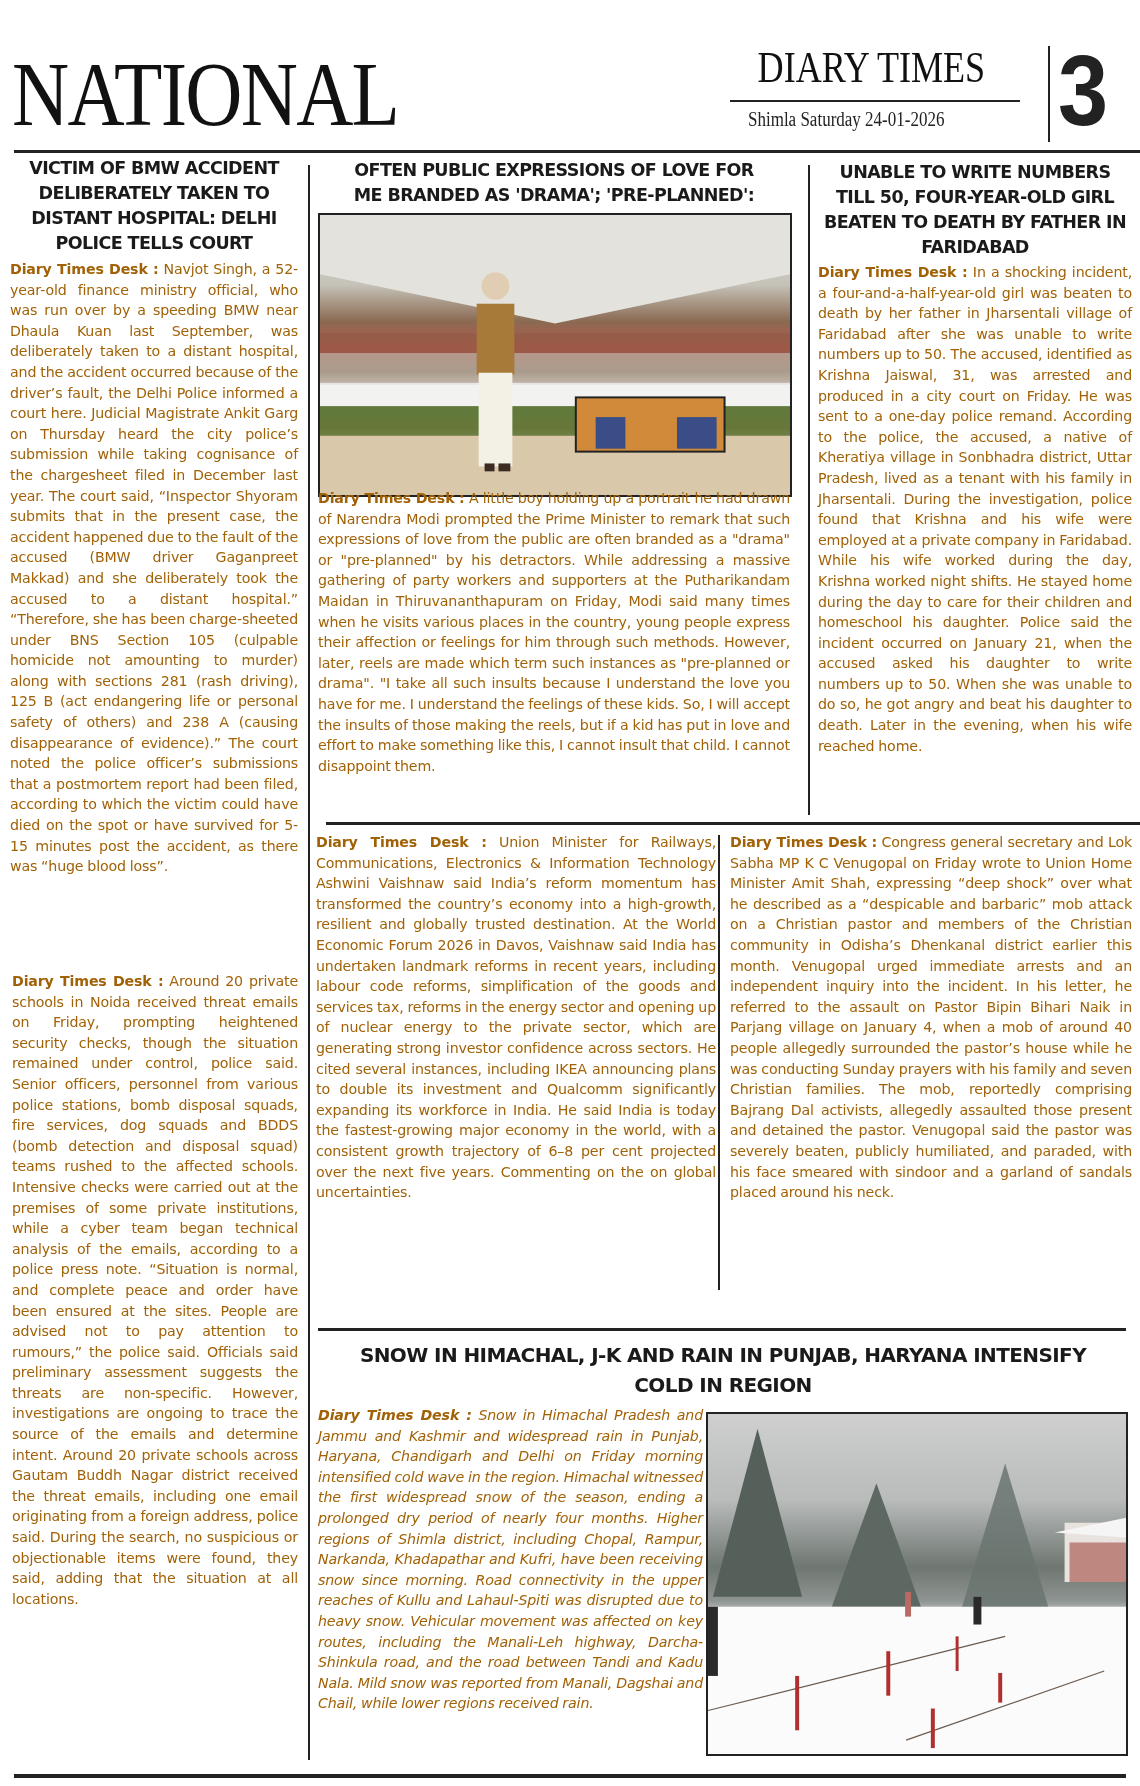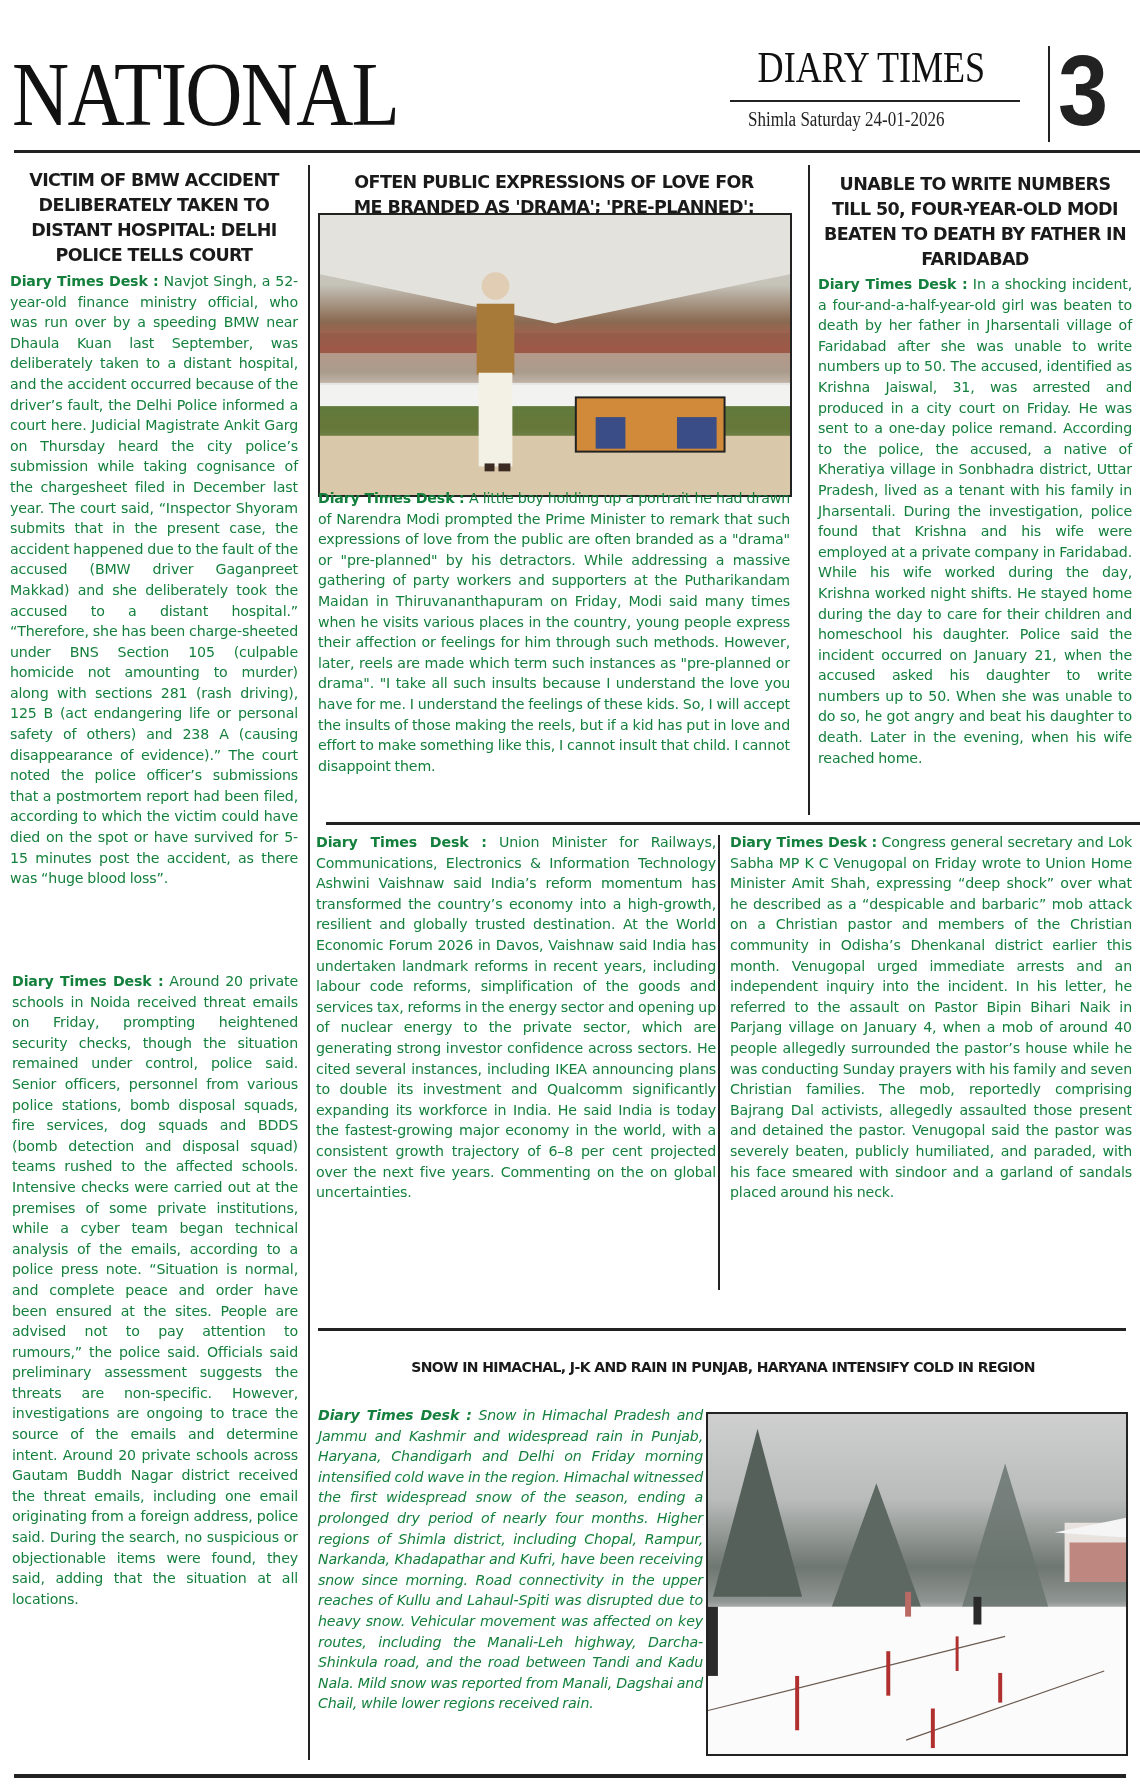--- a/index.html
+++ b/index.html
@@ -28,25 +28,25 @@
   .page-number {
     position: absolute; left: 1058px; top: 40px; font-family: "Liberation Sans", sans-serif;
     font-weight: bold; font-size: 100px; line-height: 1; color: #222;
     transform: scaleX(0.9); transform-origin: left top;
   }
   .top-rule { position: absolute; left: 14px; top: 150px; width: 1126px; height: 3px; background: #222; }
 
   .article { position: absolute; }
   .headline {
     font-family: "DejaVu Sans", sans-serif; font-weight: bold; text-align: center;
-    font-size: 17.5px; line-height: 25px; letter-spacing: -0.6px; color: #1a1a1a; margin-top: 12px;
+    font-size: 17.5px; line-height: 25px; letter-spacing: -0.6px; color: #1a1a1a;
   }
   .body-text {
     font-family: "DejaVu Sans", sans-serif; font-size: 14.2px; line-height: 20.6px;
-    text-align: justify; color: #15803d; letter-spacing: -0.15px; word-spacing: -0.5px;
+    text-align: justify; color: #a16207; letter-spacing: -0.15px; word-spacing: -0.5px;
   }
   .byline { font-weight: bold; }
 
   .vrule { position: absolute; width: 2px; background: #222; }
   .hrule { position: absolute; height: 3px; background: #222; }
 
   .photo { position: absolute; border: 2px solid #222; overflow: hidden; }
   .photo-modi { background: linear-gradient(180deg, #d9d8d2 0%, #c5c2b8 25%, #8a6a52 38%, #b8584a 48%, #6f6a5c 56%, #e8e8e8 60%, #6b7d43 68%, #8c6a3c 76%, #d6c5a8 82%, #c8b79a 100%); }
   .photo-snow { background: linear-gradient(180deg, #cfcfd0 0%, #b9bcbb 25%, #6f7772 45%, #8f9592 55%, #f4f4f4 62%, #ffffff 100%); }
   .photo svg { position: absolute; left: 0; top: 0; width: 100%; height: 100%; }
@@ -98,40 +98,40 @@
     <rect x="180" y="252" width="12" height="8" fill="#3b2b22"></rect>
   </svg>
 </div>
 <div class="article" style="left:318px; top:488px; width:472px;">
   <p class="body-text"><span class="byline">Diary Times Desk :</span><span> A little boy holding up a portrait he had drawn of Narendra Modi prompted the Prime Minister to remark that such expressions of love from the public are often branded as a "drama" or "pre-planned" by his detractors. While addressing a massive gathering of party workers and supporters at the Putharikandam Maidan in Thiruvananthapuram on Friday, Modi said many times when he visits various places in the country, young people express their affection or feelings for him through such methods. However, later, reels are made which term such instances as "pre-planned or drama". "I take all such insults because I understand the love you have for me. I understand the feelings of these kids. So, I will accept the insults of those making the reels, but if a kid has put in love and effort to make something like this, I cannot insult that child. I cannot disappoint them.</span></p>
 </div>
 
 <div class="vrule" style="left:808px; top:165px; height:650px;"></div>
 
 <div class="article" style="left:818px; top:160px; width:314px;">
-  <div class="headline">UNABLE TO WRITE NUMBERS TILL 50, FOUR-YEAR-OLD MODI BEATEN TO DEATH BY FATHER IN FARIDABAD</div>
+  <div class="headline">UNABLE TO WRITE NUMBERS TILL 50, FOUR-YEAR-OLD GIRL BEATEN TO DEATH BY FATHER IN FARIDABAD</div>
   <p class="body-text" style="margin-top:2px;"><span class="byline">Diary Times Desk :</span><span> In a shocking incident, a four-and-a-half-year-old girl was beaten to death by her father in Jharsentali village of Faridabad after she was unable to write numbers up to 50. The accused, identified as Krishna Jaiswal, 31, was arrested and produced in a city court on Friday. He was sent to a one-day police remand. According to the police, the accused, a native of Kheratiya village in Sonbhadra district, Uttar Pradesh, lived as a tenant with his family in Jharsentali. During the investigation, police found that Krishna and his wife were employed at a private company in Faridabad. While his wife worked during the day, Krishna worked night shifts. He stayed home during the day to care for their children and homeschool his daughter. Police said the incident occurred on January 21, when the accused asked his daughter to write numbers up to 50. When she was unable to do so, he got angry and beat his daughter to death. Later in the evening, when his wife reached home.</span></p>
 </div>
 
 <div class="hrule" style="left:326px; top:822px; width:814px;"></div>
 
 <div class="article" style="left:316px; top:830px; width:400px;">
   <p class="body-text" style="margin-top:2px;"><span class="byline">Diary Times Desk :</span><span> Union Minister for Railways, Communications, Electronics &amp; Information Technology Ashwini Vaishnaw said India’s reform momentum has transformed the country’s economy into a high-growth, resilient and globally trusted destination. At the World Economic Forum 2026 in Davos, Vaishnaw said India has undertaken landmark reforms in recent years, including labour code reforms, simplification of the goods and services tax, reforms in the energy sector and opening up of nuclear energy to the private sector, which are generating strong investor confidence across sectors. He cited several instances, including IKEA announcing plans to double its investment and Qualcomm significantly expanding its workforce in India. He said India is today the fastest-growing major economy in the world, with a consistent growth trajectory of 6–8 per cent projected over the next five years. Commenting on the on global uncertainties.</span></p>
 </div>
 
 <div class="vrule" style="left:718px; top:835px; height:455px;"></div>
 
 <div class="article" style="left:730px; top:830px; width:402px;">
   <p class="body-text" style="margin-top:2px;"><span class="byline">Diary Times Desk :</span><span> Congress general secretary and Lok Sabha MP K C Venugopal on Friday wrote to Union Home Minister Amit Shah, expressing “deep shock” over what he described as a “despicable and barbaric” mob attack on a Christian pastor and members of the Christian community in Odisha’s Dhenkanal district earlier this month. Venugopal urged immediate arrests and an independent inquiry into the incident. In his letter, he referred to the assault on Pastor Bipin Bihari Naik in Parjang village on January 4, when a mob of around 40 people allegedly surrounded the pastor’s house while he was conducting Sunday prayers with his family and seven Christian families. The mob, reportedly comprising Bajrang Dal activists, allegedly assaulted those present and detained the pastor. Venugopal said the pastor was severely beaten, publicly humiliated, and paraded, with his face smeared with sindoor and a garland of sandals placed around his neck.</span></p>
 </div>
 
 <div class="hrule" style="left:318px; top:1328px; width:808px;"></div>
 
 <div class="article" style="left:318px; top:1340px; width:810px;">
-  <div class="headline" style="font-size:14px; line-height:30px; padding:0 18px;">SNOW IN HIMACHAL, J-K AND RAIN IN PUNJAB, HARYANA INTENSIFY COLD IN REGION</div>
+  <div class="headline" style="font-size:20px; line-height:30px; padding:0 18px;">SNOW IN HIMACHAL, J-K AND RAIN IN PUNJAB, HARYANA INTENSIFY COLD IN REGION</div>
 </div>
 <div class="article" style="left:318px; top:1405px; width:385px;font-style:italic;">
   <p class="body-text"><span class="byline">Diary Times Desk :</span><span> Snow in Himachal Pradesh and Jammu and Kashmir and widespread rain in Punjab, Haryana, Chandigarh and Delhi on Friday morning intensified cold wave in the region. Himachal witnessed the first widespread snow of the season, ending a prolonged dry period of nearly four months. Higher regions of Shimla district, including Chopal, Rampur, Narkanda, Khadapathar and Kufri, have been receiving snow since morning. Road connectivity in the upper reaches of Kullu and Lahaul-Spiti was disrupted due to heavy snow. Vehicular movement was affected on key routes, including the Manali-Leh highway, Darcha-Shinkula road, and the road between Tandi and Kadu Nala. Mild snow was reported from Manali, Dagshai and Chail, while lower regions received rain.</span></p>
 </div>
 <div class="photo photo-snow" style="left:706px; top:1412px; width:422px; height:344px;">
   <svg viewBox="0 0 422 344" preserveAspectRatio="none">
     <polygon points="50,15 95,185 5,185" fill="#56605b"></polygon>
     <polygon points="170,70 215,195 125,195" fill="#5e6863"></polygon>
     <polygon points="300,50 345,200 255,200" fill="#6a7470" opacity="0.85"></polygon>
     <rect x="360" y="110" width="62" height="60" fill="#e9e3e0"></rect>

